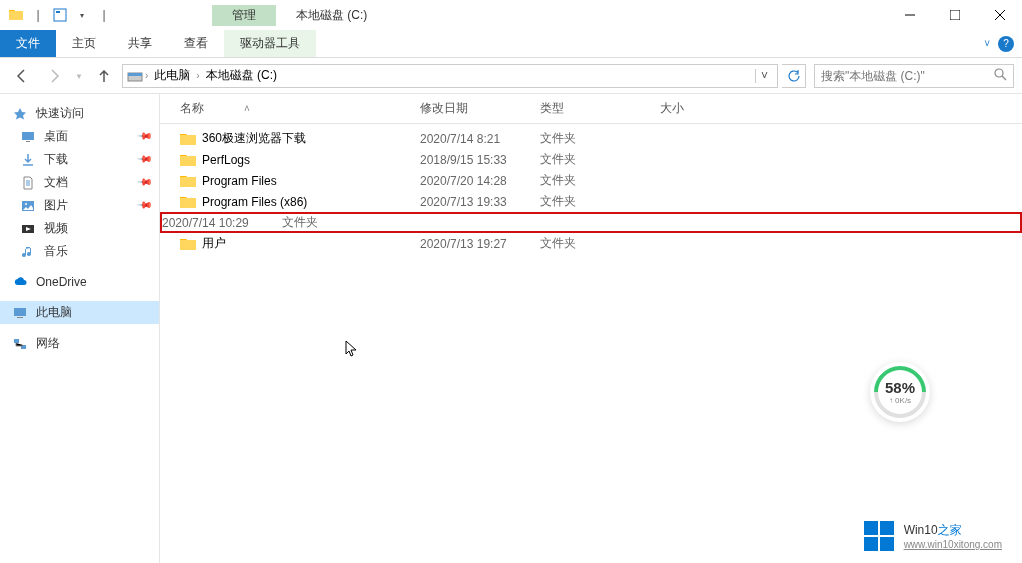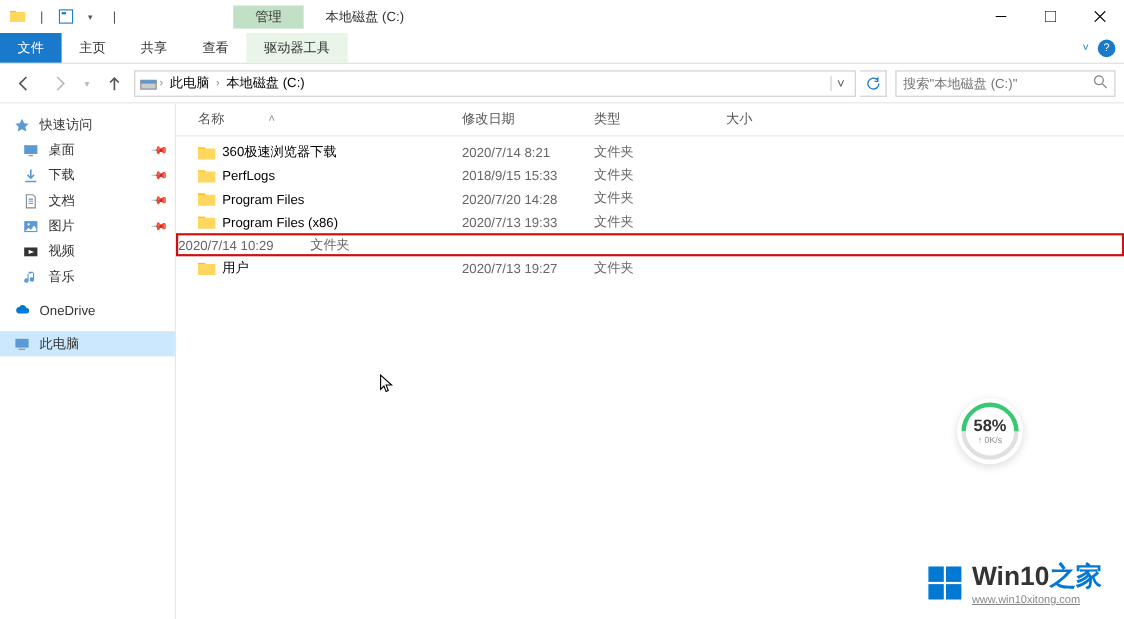--- a/index.html
+++ b/index.html
@@ -65,21 +65,21 @@
 
     .speed-widget { position: absolute; right: 92px; top: 362px; width: 60px; height: 60px; border-radius: 50%; background: #fff; box-shadow: 0 2px 8px rgba(0,0,0,0.15); display: flex; flex-direction: column; align-items: center; justify-content: center; }
     .speed-ring { position: absolute; inset: 4px; border-radius: 50%; border: 4px solid #e0e0e0; border-top-color: #37c871; border-right-color: #37c871; transform: rotate(-45deg); }
     .speed-pct { font-size: 15px; font-weight: bold; color: #333; z-index: 1; }
     .speed-rate { font-size: 8px; color: #888; z-index: 1; }
 
     .watermark { position: absolute; right: 20px; bottom: 12px; display: flex; align-items: center; gap: 10px; }
     .wm-logo { display: grid; grid-template-columns: repeat(2, 14px); grid-template-rows: repeat(2, 14px); gap: 2px; }
     .wm-sq { background: #0078d4; }
     .wm-text { display: flex; flex-direction: column; }
-    .wm-title { font-size: 24px; font-weight: bold; color: #333; }
+    .wm-title { font-size: 12px; font-weight: normal; color: #333; }
     .wm-title .accent { color: #0078d4; }
     .wm-url { font-size: 10px; color: #888; text-decoration: underline; }
   </style>
 </head>
 <body>
 
 <div class="titlebar">
   <div class="titlebar-left">
     <span class="qat-icon">
       <svg width="16" height="16" viewBox="0 0 16 16">
@@ -254,20 +254,30 @@
     <div class="side-item group-head selected">
       <span class="side-icon">
           <svg width="14" height="14" viewBox="0 0 14 14">
             <rect x="1" y="2" width="12" height="8" fill="#5b9bd5"></rect>
             <rect x="4" y="11" width="6" height="1" fill="#888"></rect>
           </svg>
         </span>
       <span>此电脑</span>
     </div>
     <div class="side-spacer"></div>
+    <div class="side-item group-head">
+      <span class="side-icon">
+          <svg width="14" height="14" viewBox="0 0 14 14">
+            <rect x="1" y="2" width="5" height="4" fill="#5b9bd5"></rect>
+            <rect x="8" y="8" width="5" height="4" fill="#5b9bd5"></rect>
+            <path stroke="#888" d="M3 6v3h7V8"></path>
+          </svg>
+        </span>
+      <span>网络</span>
+    </div>
   </div>
 
   <div class="content">
     <div class="col-headers">
       <div class="col-name col-h">
           <span>名称</span>
           <span class="sort-ind">˄</span>
         </div>
       <div class="col-date col-h">修改日期</div>
       <div class="col-type col-h">类型</div>

